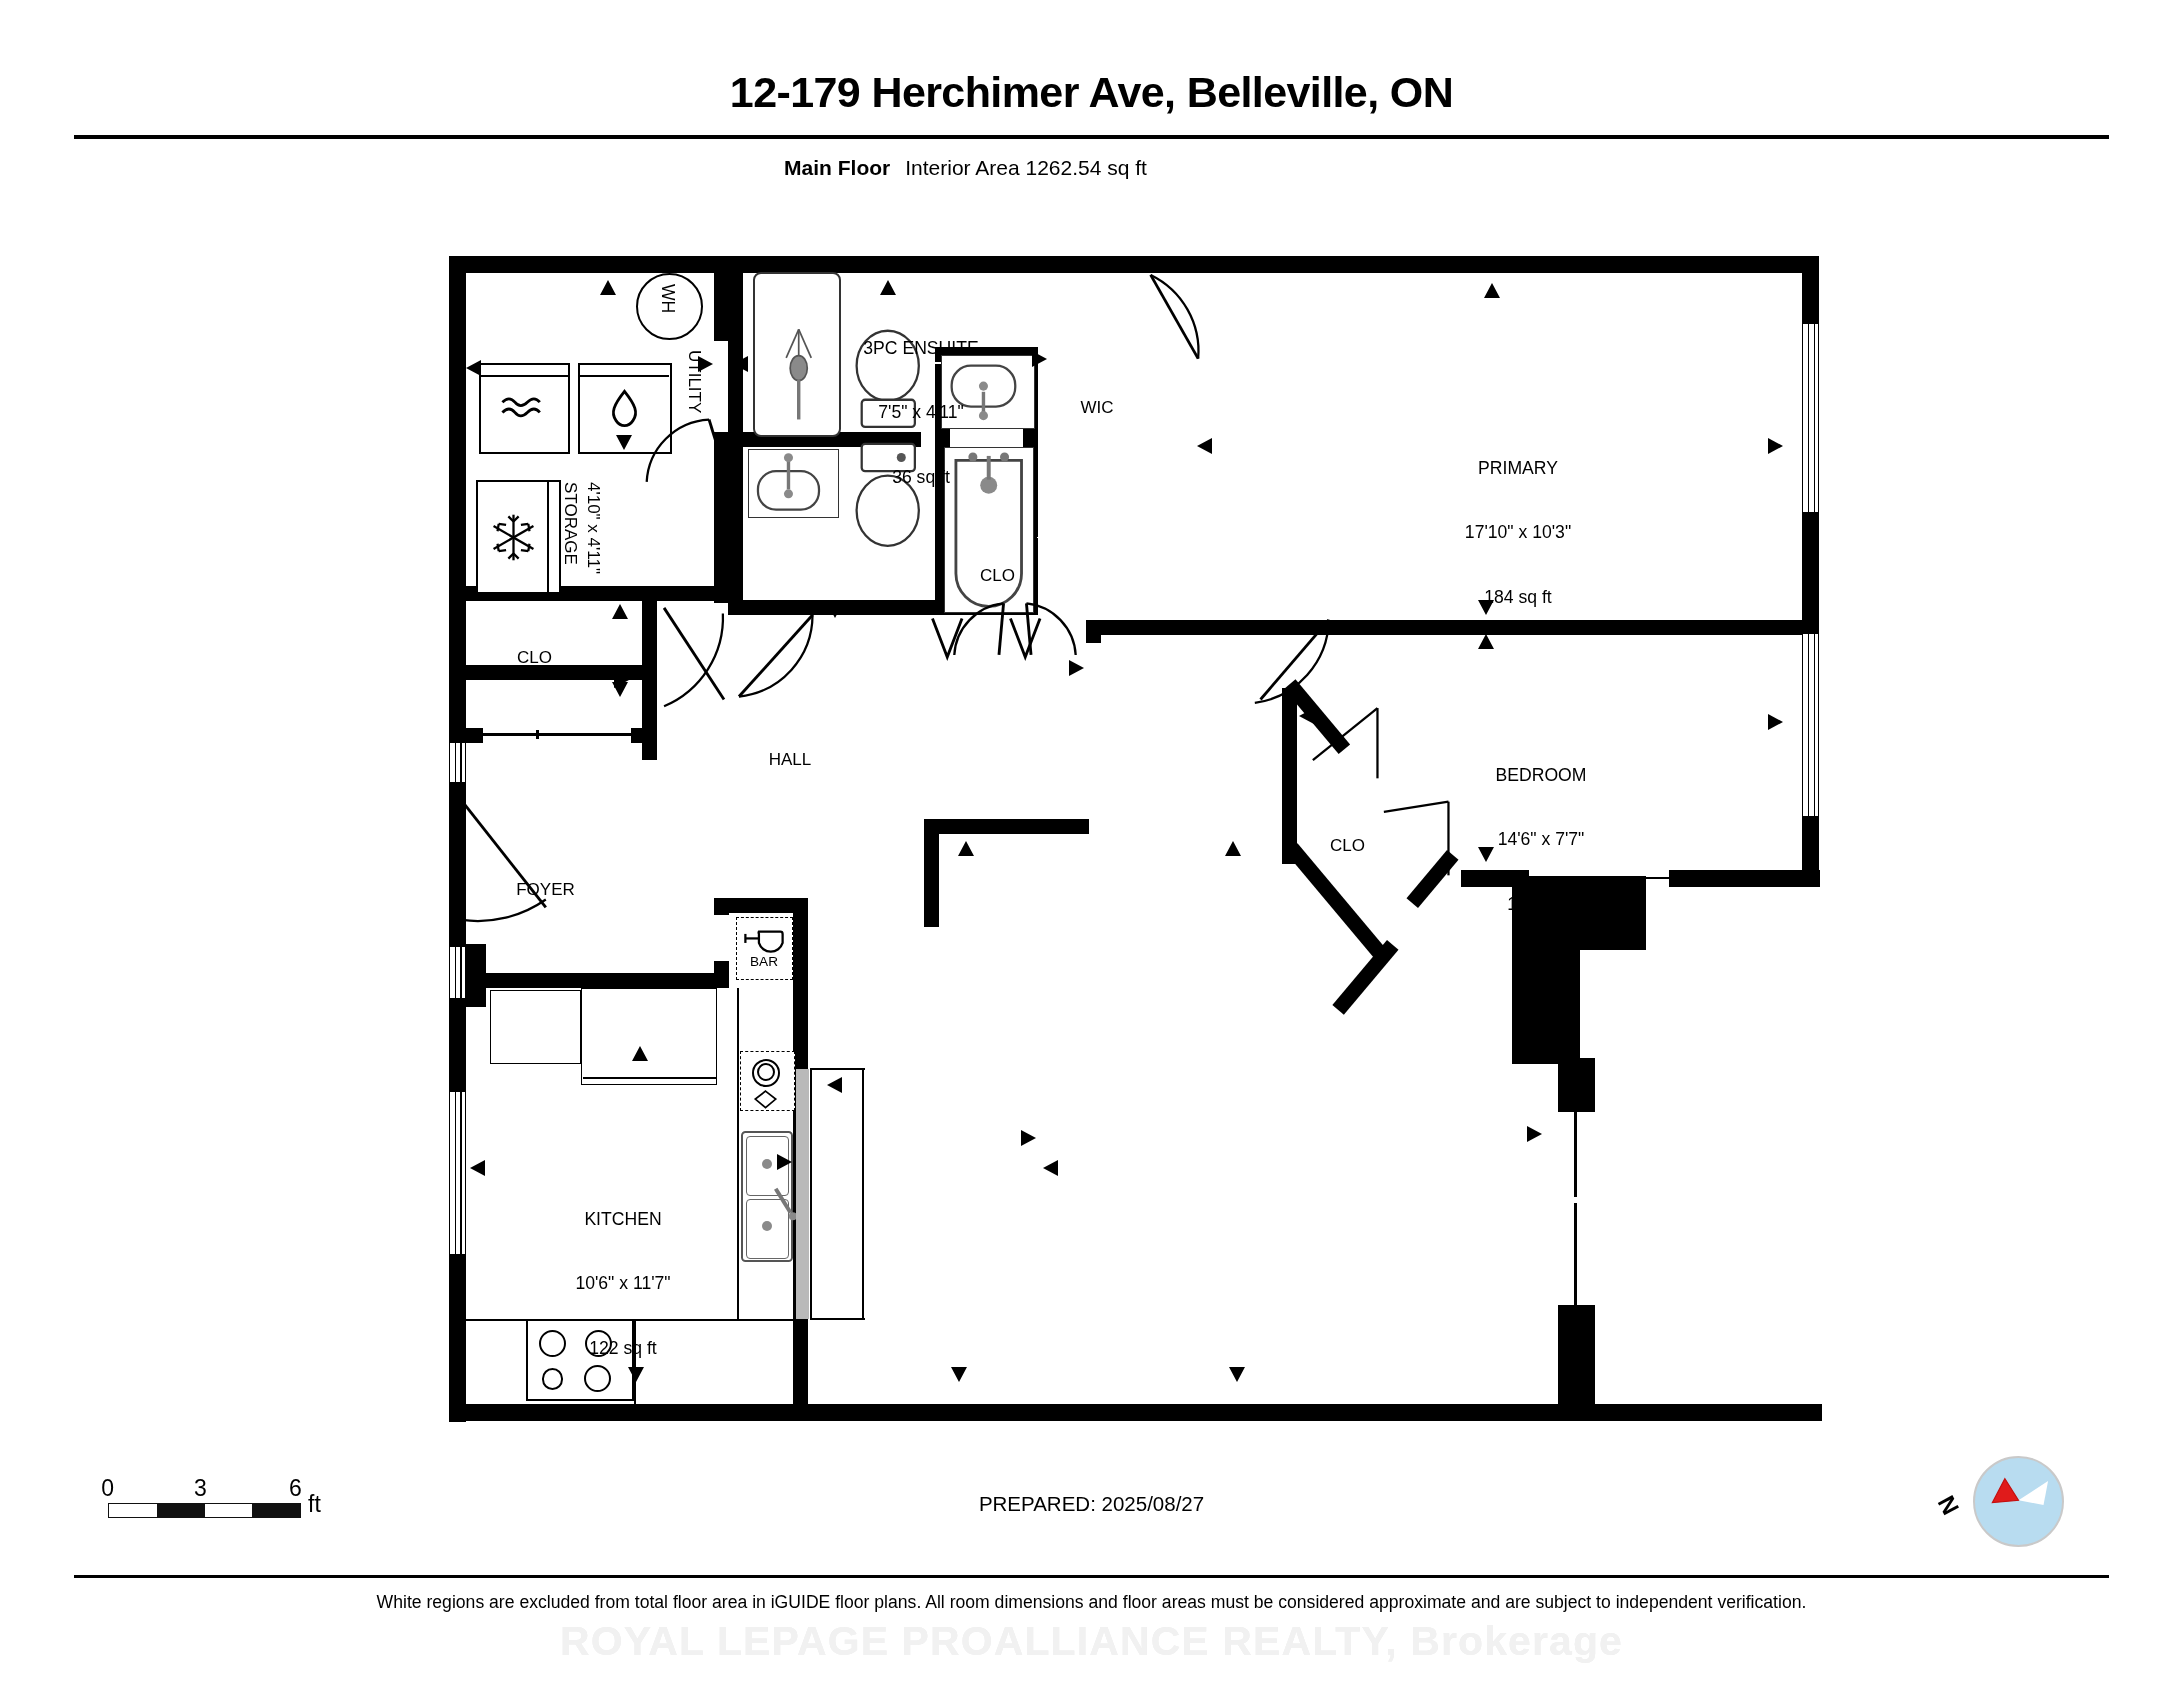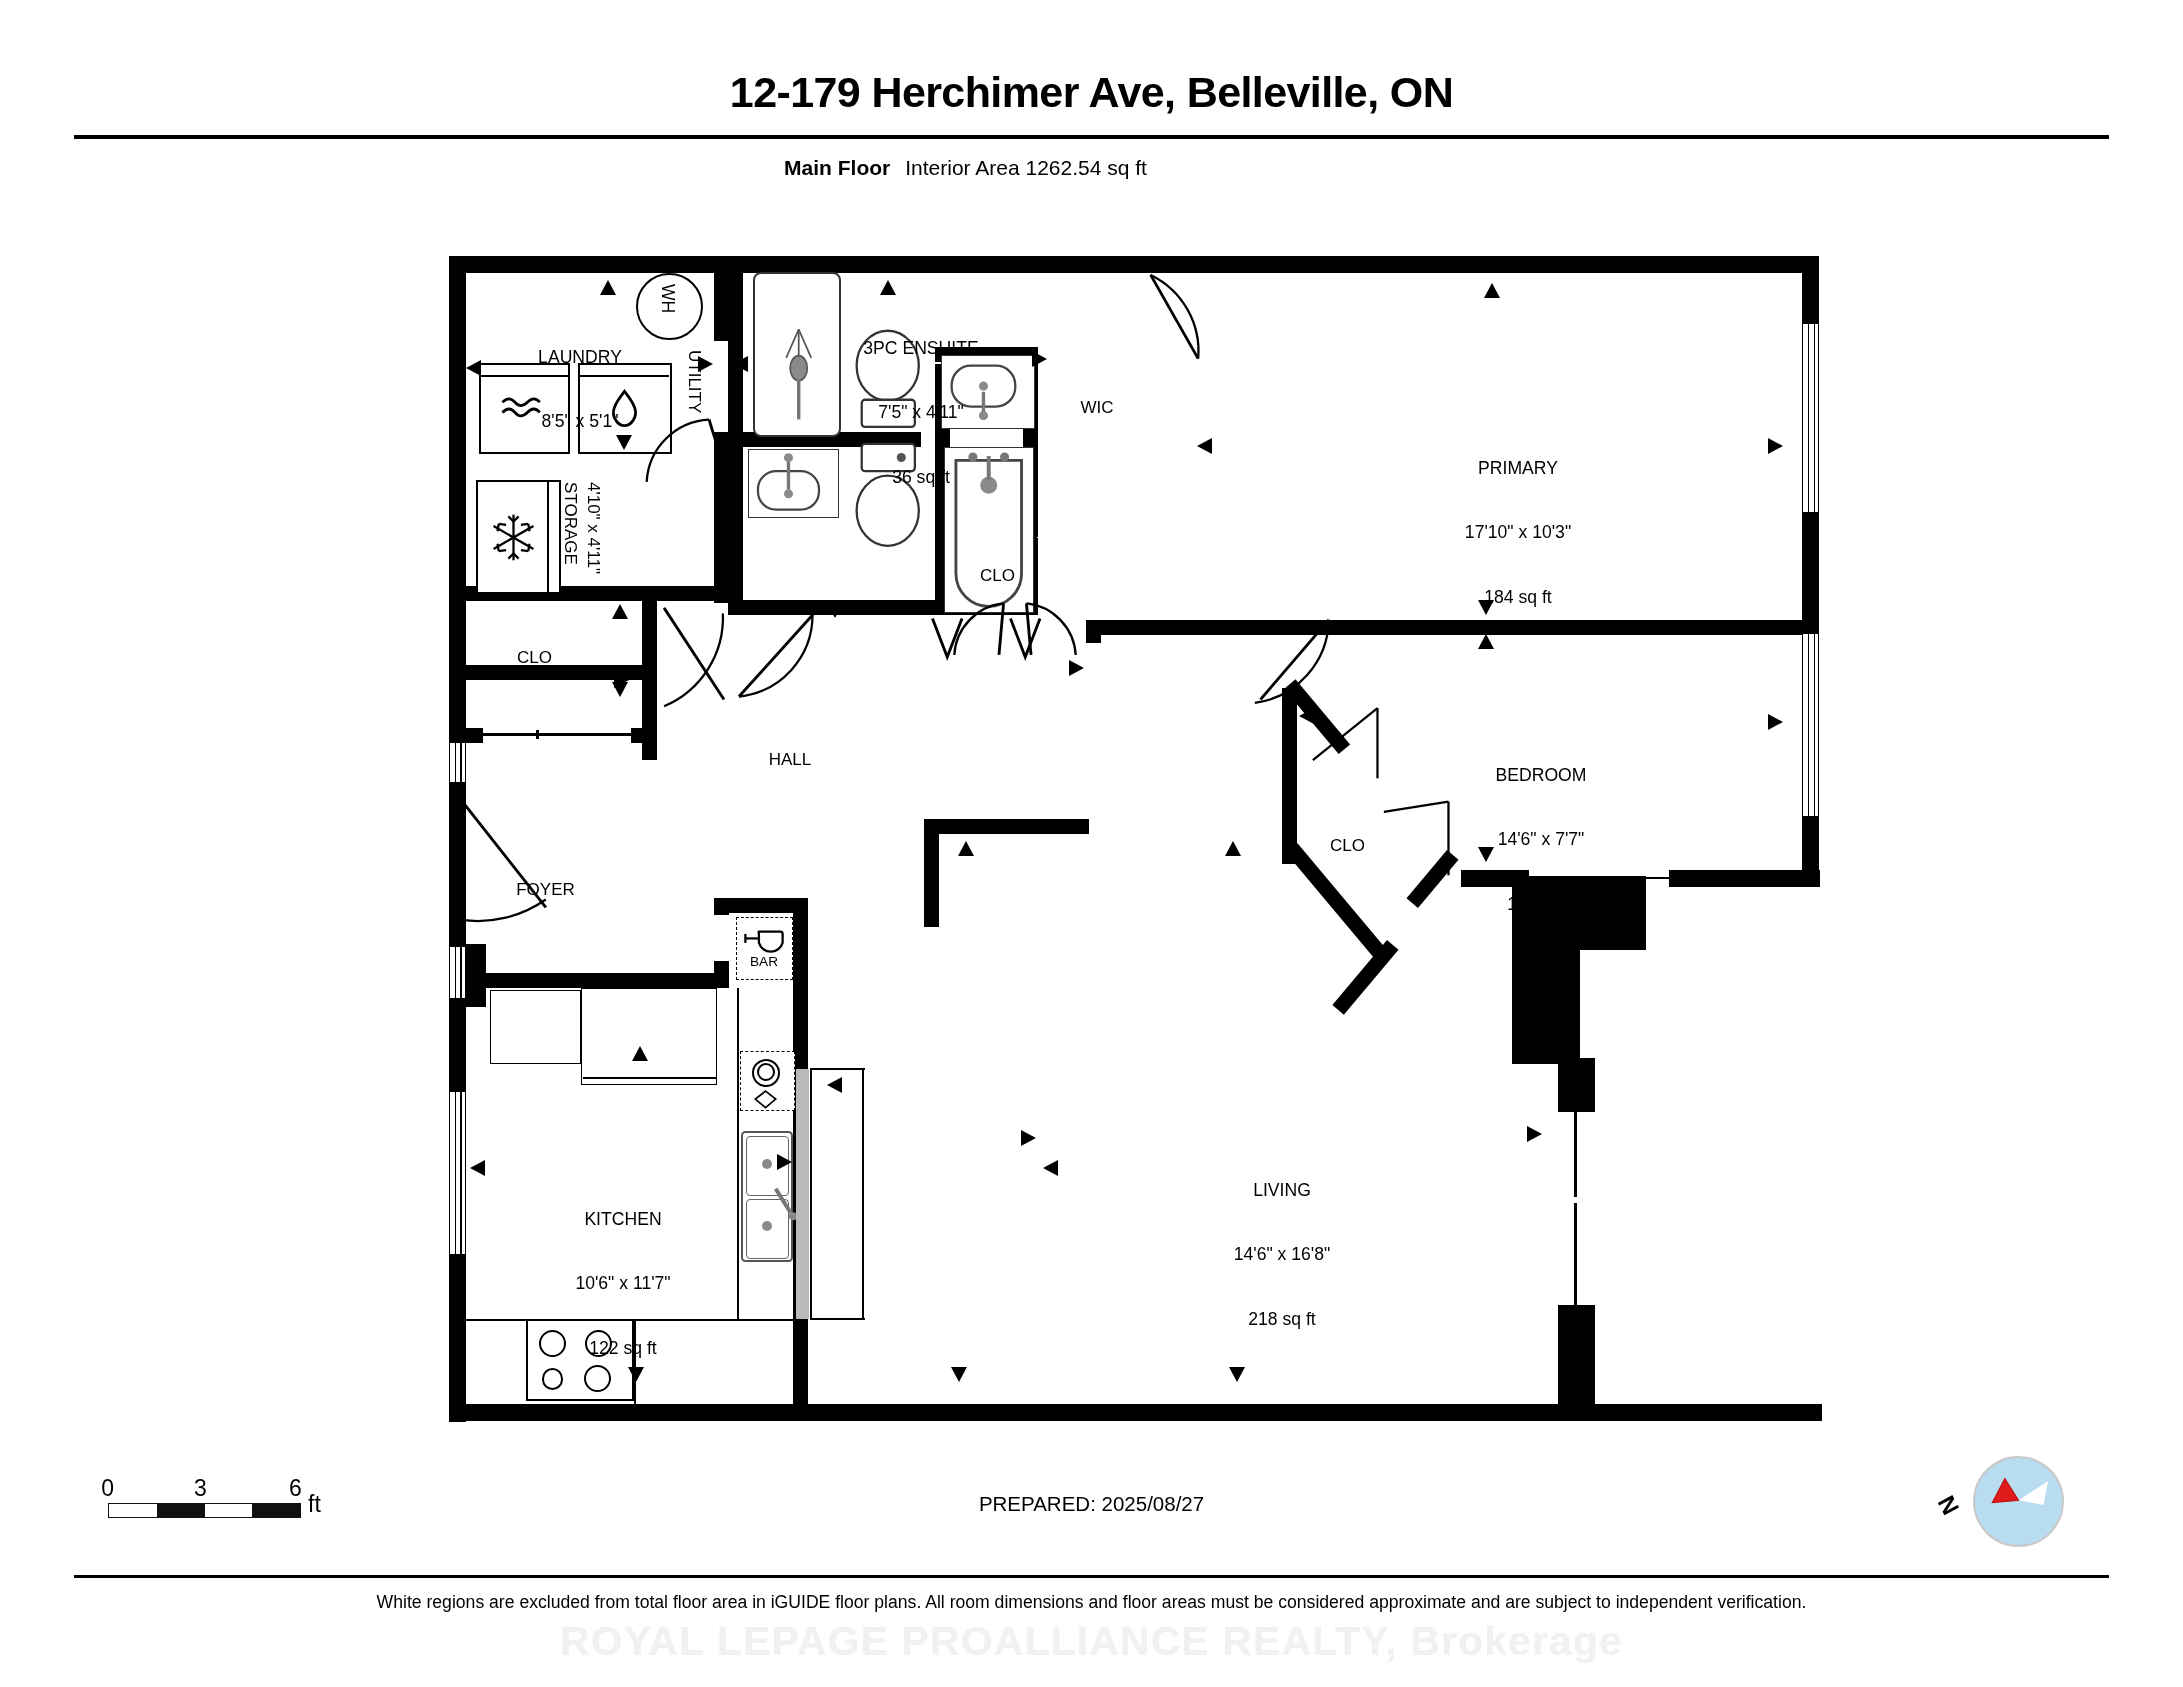--- a/index.html
+++ b/index.html
@@ -384,24 +384,20 @@
   <div class="arrow ar-lf" style="left:827px;top:1077px;"></div>
   <div class="arrow ar-rt" style="left:1021px;top:1130px;"></div>
   <div class="arrow ar-lf" style="left:1043px;top:1160px;"></div>
   <div class="arrow ar-lf" style="left:470px;top:1160px;"></div>
   <div class="arrow ar-rt" style="left:1527px;top:1126px;"></div>
   <div class="arrow ar-rt" style="left:777px;top:1154px;"></div>
   <div class="arrow ar-dn" style="left:628px;top:1367px;"></div>
   <div class="arrow ar-dn" style="left:951px;top:1367px;"></div>
   <div class="arrow ar-dn" style="left:1229px;top:1367px;"></div>
 
-  <div class="room-label" style="left:472px;top:304px;width:216px;">
-    <div class="nm">LAUNDRY</div>
-    <div>8'5" x 5'1"</div>
-  </div>
 
   <div class="room-label" style="left:796px;top:295px;width:250px;">
     <div class="nm">3PC ENSUITE</div>
     <div>7'5" x 4'11"</div>
     <div>36 sq ft</div>
   </div>
 
 
   <div class="vert-label" style="left:580px;top:482px;transform:rotate(90deg);text-align:center;">
     <span>STORAGE</span>
@@ -422,25 +418,20 @@
     <div>100 sq ft</div>
   </div>
 
   <div class="room-label" style="left:495px;top:1166px;width:256px;">
     <div class="nm">KITCHEN</div>
     <div>10'6" x 11'7"</div>
     <div>122 sq ft</div>
   </div>
 
 
-  <div class="room-label" style="left:1154px;top:1137px;width:256px;">
-    <div class="nm">LIVING</div>
-    <div>14'6" x 16'8"</div>
-    <div>218 sq ft</div>
-  </div>
 
   <div class="small-label" style="left:1046px;top:398px;width:102px;">WIC</div>
   <div class="small-label" style="left:955px;top:566px;width:85px;">CLO</div>
   <div class="small-label" style="left:489px;top:648px;width:91px;">CLO</div>
   <div class="small-label" style="left:739px;top:750px;width:102px;">HALL</div>
   <div class="small-label" style="left:486px;top:880px;width:119px;">FOYER</div>
   <div class="small-label" style="left:1302px;top:836px;width:91px;">CLO</div>
 
 </div>
 

